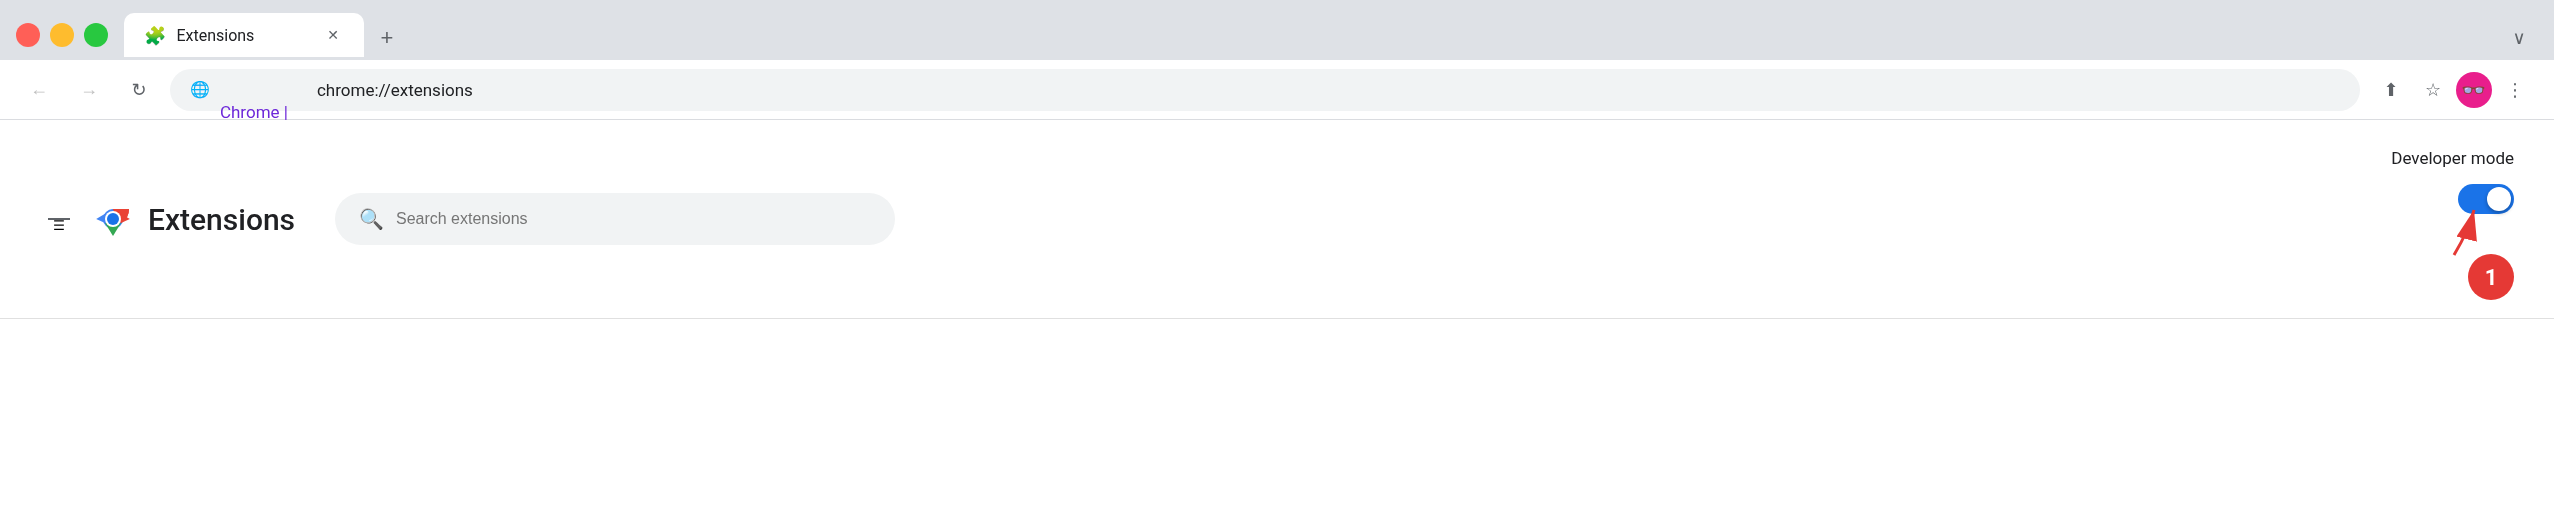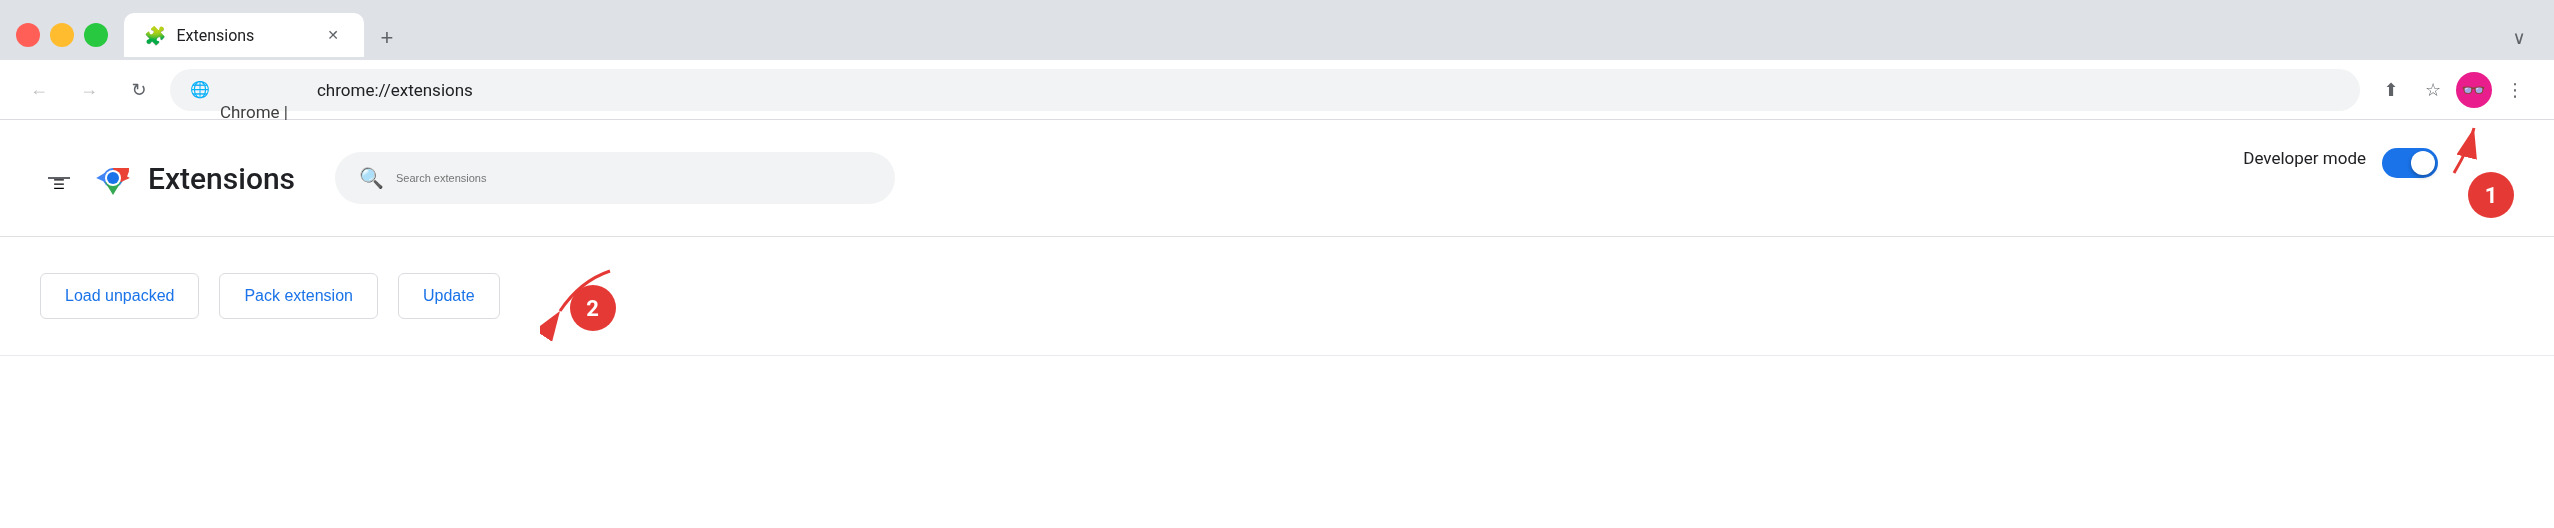--- a/index.html
+++ b/index.html
@@ -156,21 +156,21 @@
 
     .address-text {
       font-size: 17px;
       color: #202124;
       display: flex;
       align-items: center;
       gap: 0;
     }
 
     .address-domain {
-      color: #404040;
+      color: #6d28d9;
       margin-top: 44px;
     }
 
     .address-path {
       color: #202124;
       padding-left: 29px;
     }
 
     .toolbar-actions {
       display: flex;
@@ -262,30 +262,31 @@
 
     .search-icon-svg {
       color: #9aa0a6;
       font-size: 20px;
     }
 
     .search-input {
       background: none;
       border: none;
       outline: none;
-      font-size: 11px;
+      font-size: 16px;
       color: #0f766e;
       width: 100%;
     }
 
     .developer-mode-area {
       margin-left: auto;
       display: flex;
-      align-items: flex-start;
+      align-items: flex-end;
       gap: 16px;
+      flex-direction: column;
     }
 
     .developer-mode-label {
       font-size: 17px;
       color: #202124;
     }
 
     
     .toggle-switch {
       width: 56px;
@@ -465,31 +466,14 @@
               <marker id="arrowhead1" markerWidth="10" markerHeight="7" refX="10" refY="3.5" orient="auto">
                 <polygon points="0 0, 10 3.5, 0 7" fill="#e53935"></polygon>
               </marker>
             </defs>
             <path d="M 30 55 Q 45 30 50 10" stroke="#e53935" stroke-width="3" fill="none" marker-end="url(#arrowhead1)"></path>
           </svg>
         </div>
       </div>
     </div>
 
-    <div class="action-buttons-row">
-      <button class="action-btn">Load unpacked</button>
-      <button class="action-btn">Pack extension</button>
-      <button class="action-btn">Update</button>
-
-      <div style="position:relative; display:inline-block; margin-left:20px; width:80px; height:70px;">
-        <svg style="position:absolute; top:0; left:0;" width="100" height="80">
-          <defs>
-            <marker id="arrowhead2" markerWidth="10" markerHeight="7" refX="0" refY="3.5" orient="auto">
-              <polygon points="10 0, 0 3.5, 10 7" fill="#e53935"></polygon>
-            </marker>
-          </defs>
-          <path d="M 70 10 Q 40 20 20 50" stroke="#e53935" stroke-width="3" fill="none" marker-end="url(#arrowhead2)"></path>
-        </svg>
-        <span class="red-badge" style="position:absolute; bottom:0; left:30px;">2</span>
-      </div>
-    </div>
   </div>
 </div>
 
 </body></html>

